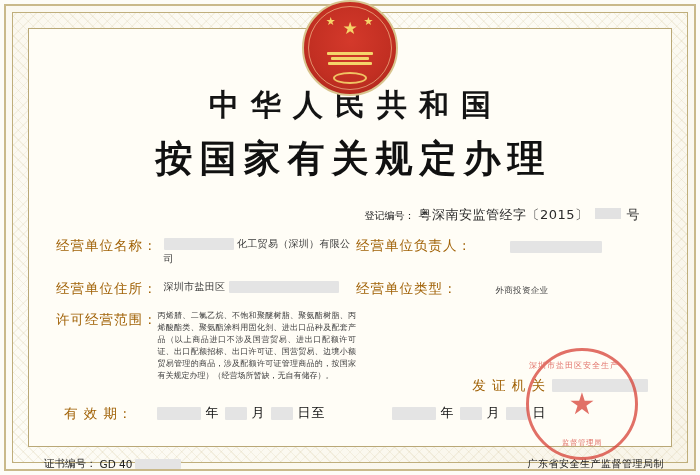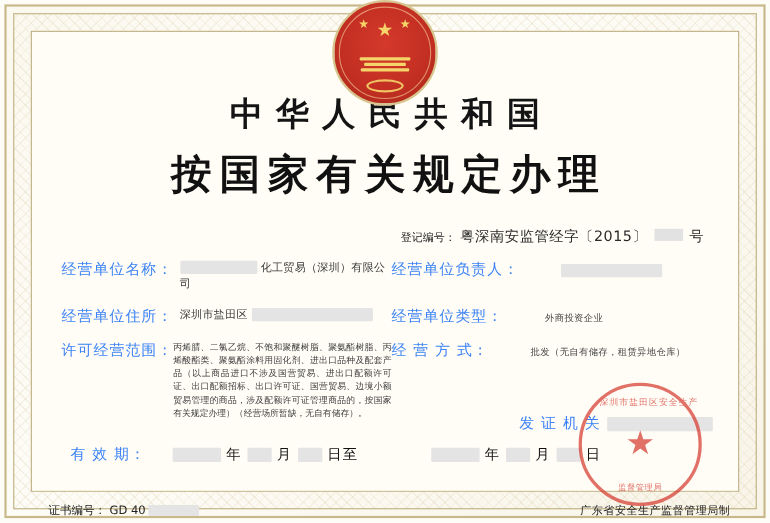--- a/index.html
+++ b/index.html
@@ -204,21 +204,21 @@
     align-items: flex-start;
   }
   .col-right {
     flex: 1;
     display: flex;
     align-items: flex-end;
     gap: 32px;
   }
   .flabel {
     font-size: 13.5px;
-    color: #3b82f6;
+    color: #a16207;
     white-space: nowrap;
     font-family: "DejaVu Sans", sans-serif;
     letter-spacing: 1px;
     line-height: 18px;
   }
   .fvalue {
     font-size: 10px;
     color: #3a3a3a;
     margin-left: 6px;
     line-height: 15px;
@@ -279,21 +279,21 @@
     top: 50%; left: 50%;
     transform: translate(-50%, -50%);
     color: #d63a30;
     font-size: 30px;
     line-height: 30px;
   }
   .seal .seal-top {
     position: absolute;
     top: 9px;
     left: 0; right: 0;
-    text-align: right;
+    text-align: left;
     color: #d63a30;
     font-size: 8px;
     letter-spacing: 1px;
   }
   .seal .seal-bottom {
     position: absolute;
     bottom: 9px;
     left: 0; right: 0;
     text-align: center;
     color: #d63a30;
@@ -410,24 +410,20 @@
       <div class="col-right">
         <span class="flabel">经营单位类型：</span>
         <span class="fvalue small">外商投资企业</span>
       </div>
     </div>
 
     <div class="row">
       <div class="col-left">
         <span class="flabel">许可经营范围：</span>
         <span class="scope-text">丙烯腈、二氯乙烷、不饱和聚醚树脂、聚氨酯树脂、丙烯酸酯类、聚氨酯涂料用固化剂、进出口品种及配套产品（以上商品进口不涉及国营贸易、进出口配额许可证、出口配额招标、出口许可证、国营贸易、边境小额贸易管理的商品，涉及配额许可证管理商品的，按国家有关规定办理）（经营场所暂缺，无自有储存）。</span>
-      </div>
-      <div class="col-right">
-        <span class="flabel">经 营 方 式：</span>
-        <span class="fvalue small">批发（无自有储存，租赁异地仓库）</span>
       </div>
     </div>
 
   </div>
 
   <div class="issuer">
     <span class="flabel">发 证 机 关</span>
     <span class="mask"></span>
   </div>
 

